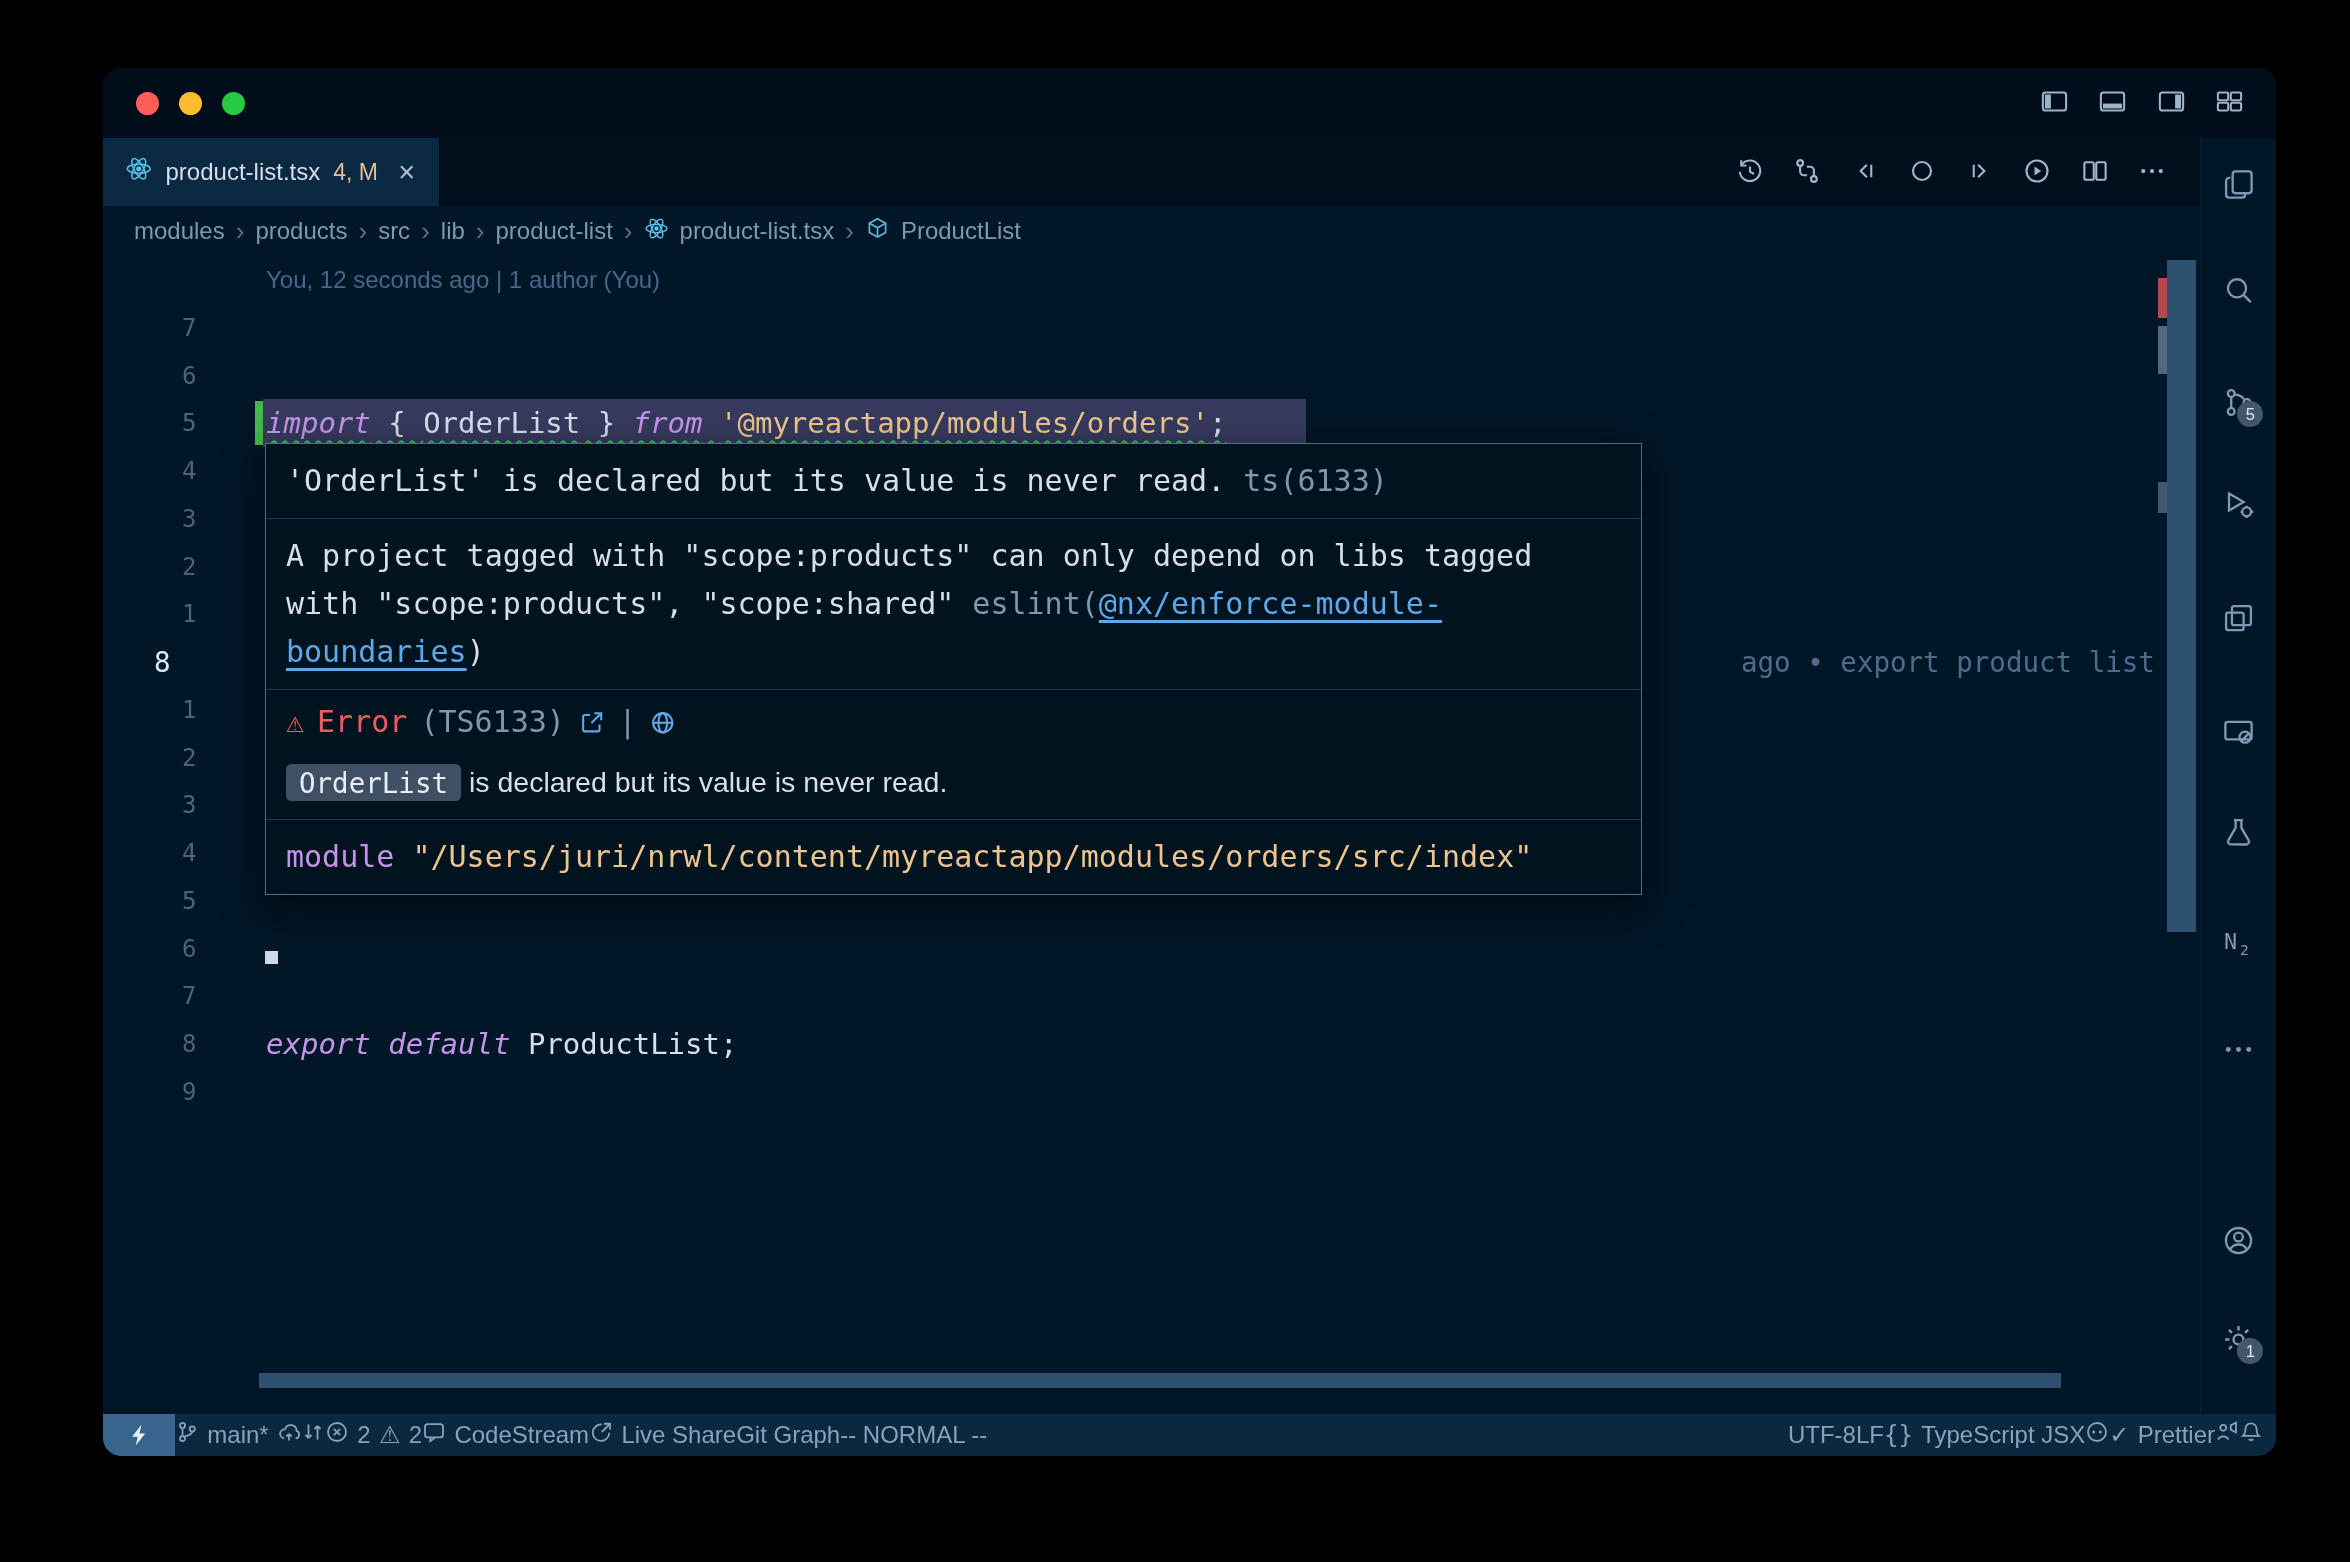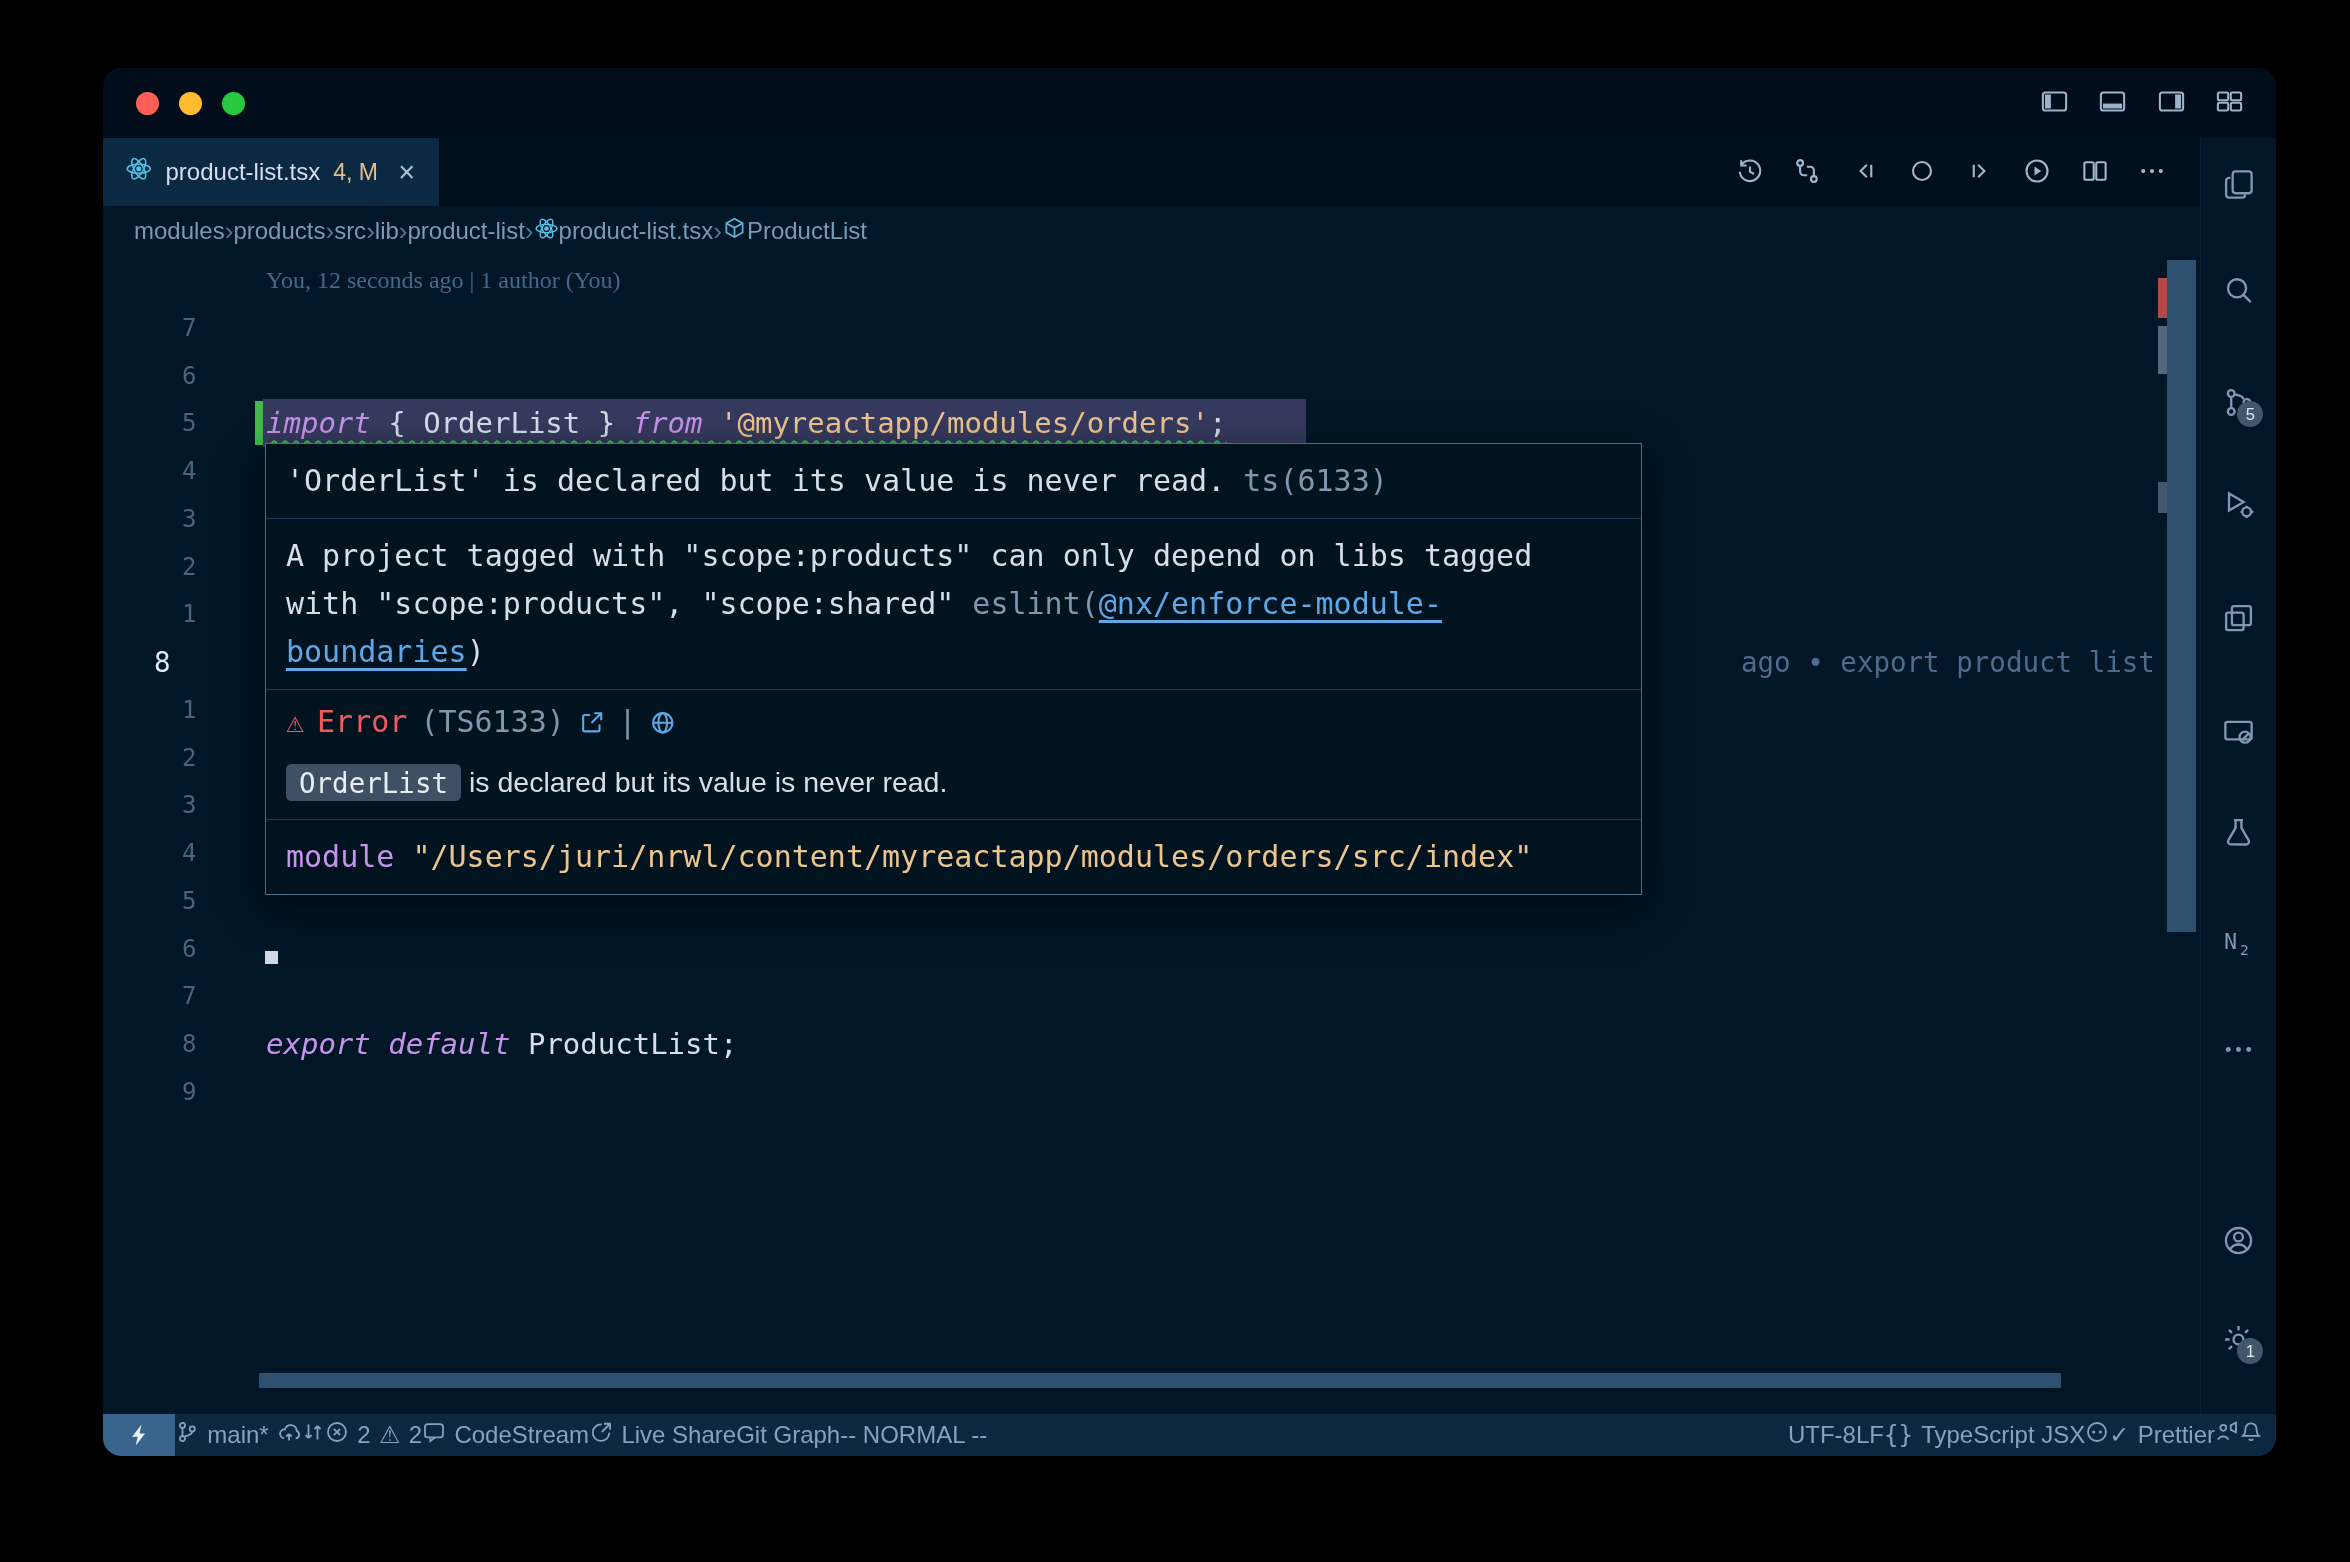--- a/index.html
+++ b/index.html
@@ -25,34 +25,34 @@
   
   .tabbar { height:68px; background:#010e1c; display:flex; align-items:stretch; position:relative; flex:0 0 auto; }
   .tab { display:flex; align-items:center; gap:13px; padding:0 24px 0 22px; background:#0b2942;
          border-right:0.9px solid #01090f; color:#d6deeb; font-size:24px; }
   .tab-badge { color:#e2c08d; font-size:23px; }
   .tab-close { color:#aebfce; font-size:29px; margin-left:7.3px; line-height:1; }
   .tab-actions { margin-left:auto; display:flex; align-items:center; gap:27.5px; padding-right:33px; color:#9db7cc; }
   .tab-actions svg { width:30px; height:30px; }
 
   
-  .breadcrumbs { height:50px; display:flex; align-items:center; padding-left:31px;
+  .breadcrumbs { height:50px; display:flex; align-items:center; gap:11px; padding-left:31px;
                  color:#7a9ab2; font-size:24px; flex:0 0 auto; background:#011627; }
   .crumb-sep { color:#577astroke; color:#57748c; font-size:26px; }
   .breadcrumbs svg { width:25px; height:25px; }
 
   
   .editor { position:relative; flex:1 1 auto; overflow:hidden; background:#011627;
             font-family:"DejaVu Sans Mono","Liberation Mono",monospace; }
   .ln { position:absolute; left:0; width:110px; height:48px; line-height:48px; text-align:right;
         padding-right:16.5px; color:#4a647e; font-size:24px; }
   .ln.cur { text-align:left; padding-left:51px; color:#dce9f6; font-size:27.5px; }
   .code-row { position:absolute; left:163px; height:48px; line-height:48px; white-space:pre;
               font-size:29px; color:#d6deeb; }
-  .blame { font-family:Liberation Serif, serif; font-size:24px; color:#45688b; }
+  .blame { font-family:Liberation Sans, sans-serif; font-size:24px; color:#45688b; }
   .blame-inline { color:#4d6b8a; font-size:27.5px; }
   .kw { color:#c792ea; font-style:italic; }
   .str { color:#ecc48d; }
   .squig { text-decoration:underline wavy #2fd157; text-decoration-thickness:2.3px;
            text-underline-offset:7.3px; text-decoration-skip-ink:none; }
   .hl-line { position:absolute; left:160px; top:143px; width:1043px; height:48px; background:#363a5e; }
   .gutter-mod { position:absolute; left:152px; top:145px; width:8.3px; height:44px; background:#44b84a; }
 
   
   .vscroll { position:absolute; left:2064px; top:3.7px; width:29px; height:672px; background:#2e5170; }

